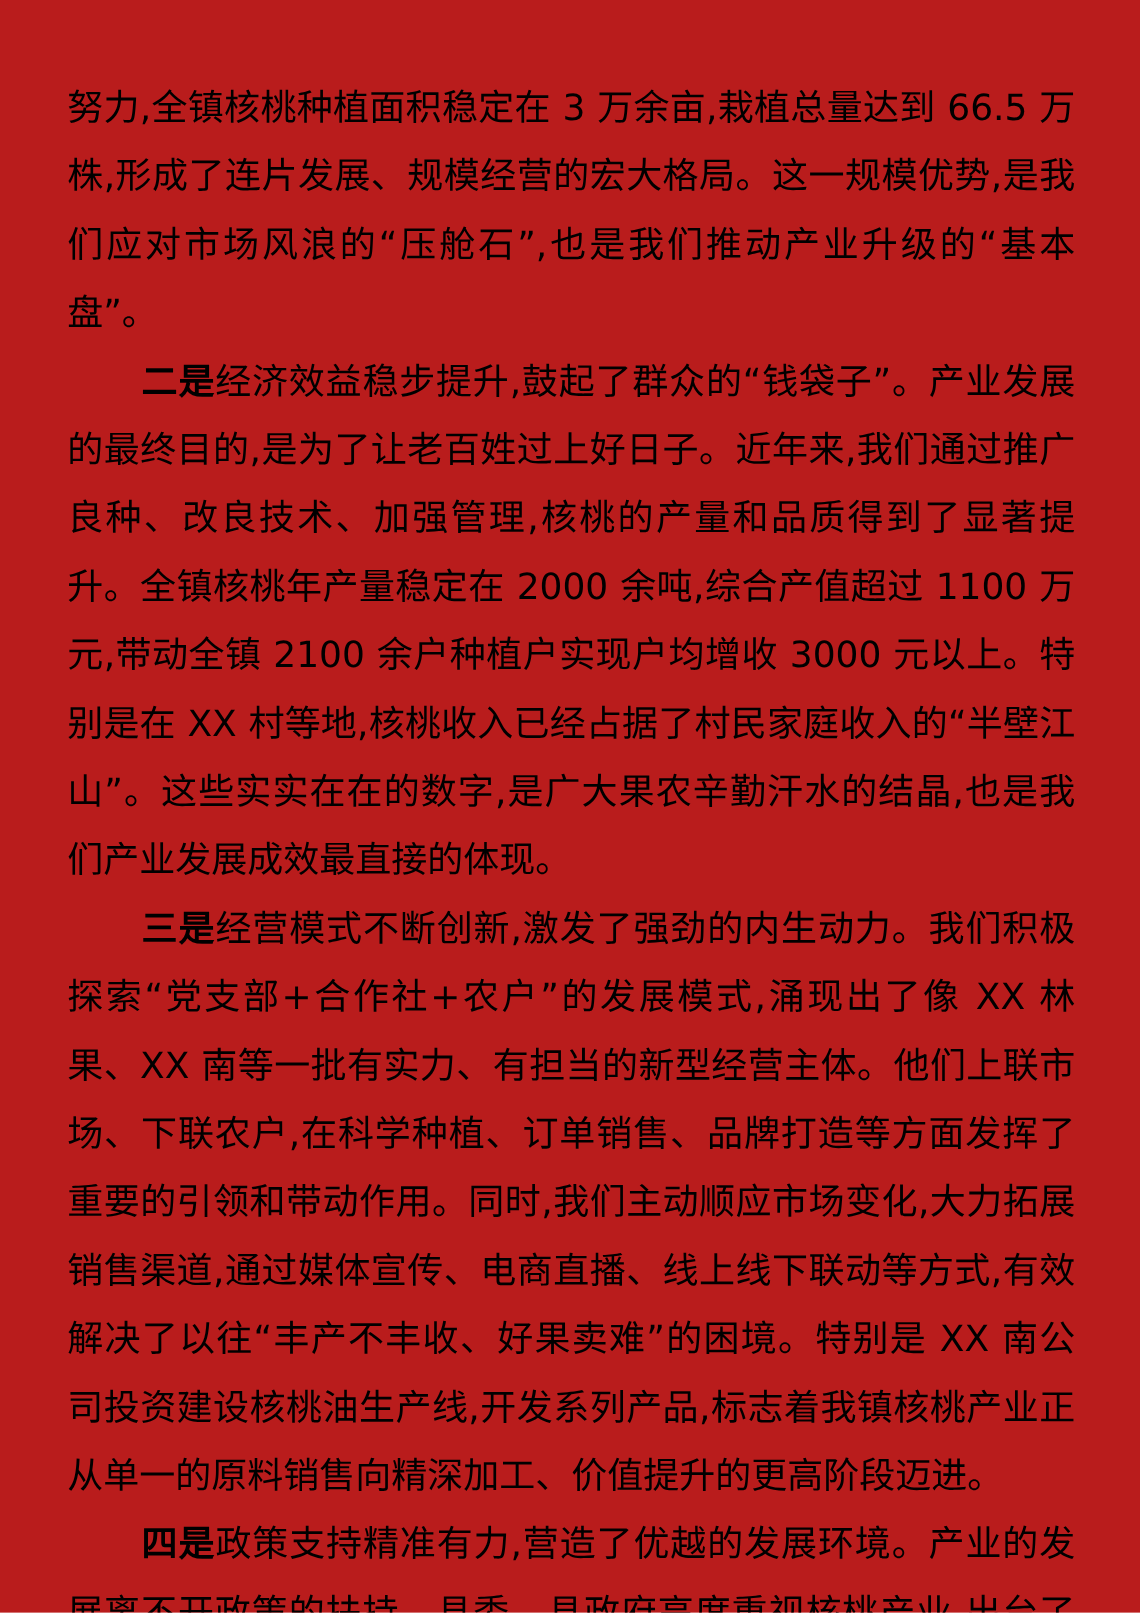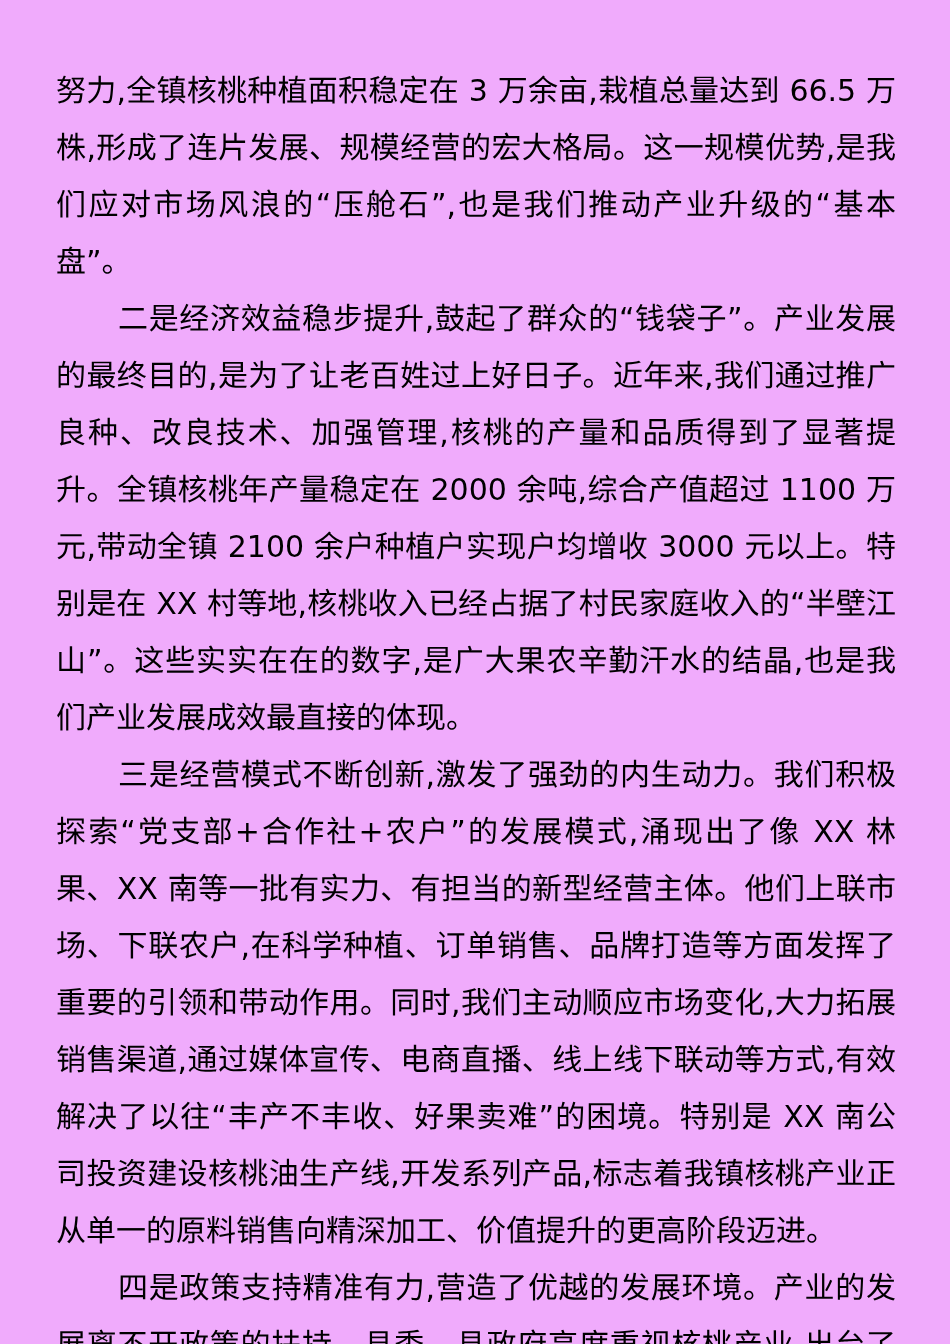--- a/index.html
+++ b/index.html
@@ -9,21 +9,21 @@
     background: #ffffff;
   }
   body {
     font-family: "DejaVu Sans", "Liberation Sans", sans-serif;
     color: #000000;
   }
   .page {
     position: relative;
     width: 950px;
     height: 1344px;
-    background: #f0abfc;
+    background: #b91c1c;
     overflow: hidden;
     box-sizing: border-box;
   }
   .doc-body {
     position: absolute;
     left: 56px;
     top: 62px;
     width: 840px;
   }
   p.para {
@@ -36,21 +36,21 @@
     text-indent: 62px;
     letter-spacing: 0px;
     word-break: break-all;
     overflow-wrap: break-word;
     color: #000000;
   }
   p.para.cont {
     text-indent: 0;
   }
   .lead {
-    font-weight: normal;
+    font-weight: bold;
     margin-top: 34px;
   }
 </style>
 </head>
 <body>
 
 <div class="page">
   <div class="doc-body">
 
     <p class="para cont">

